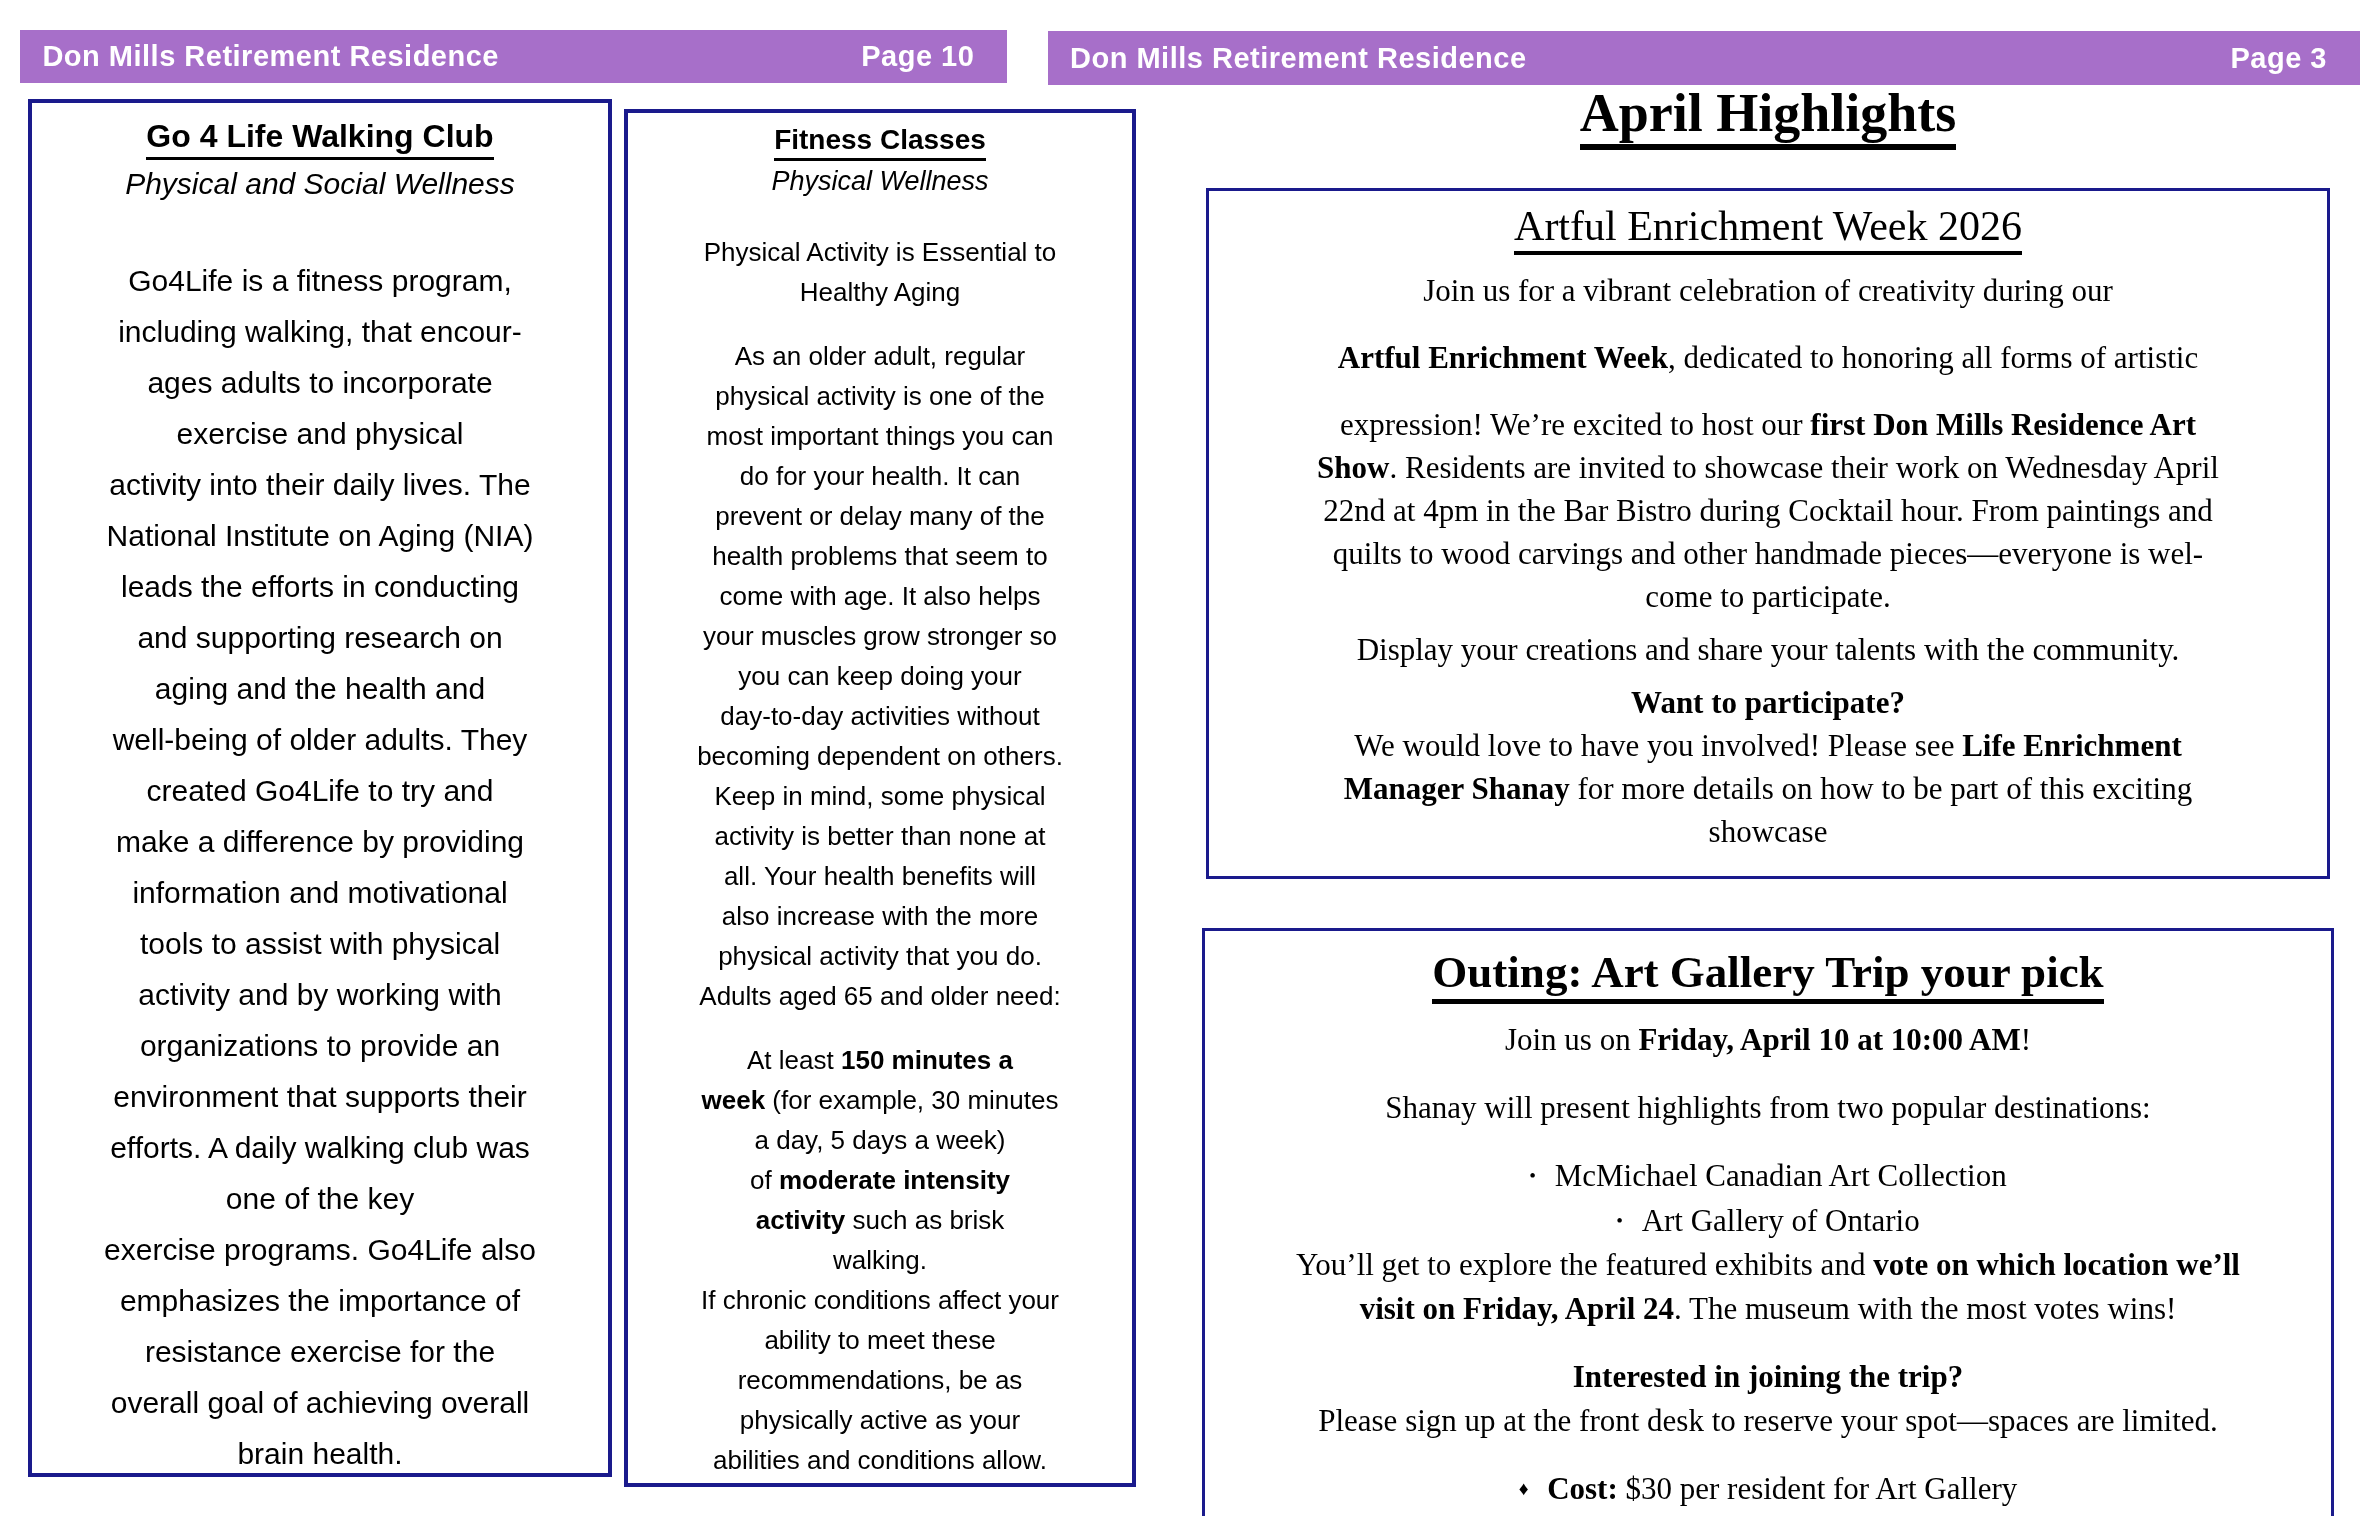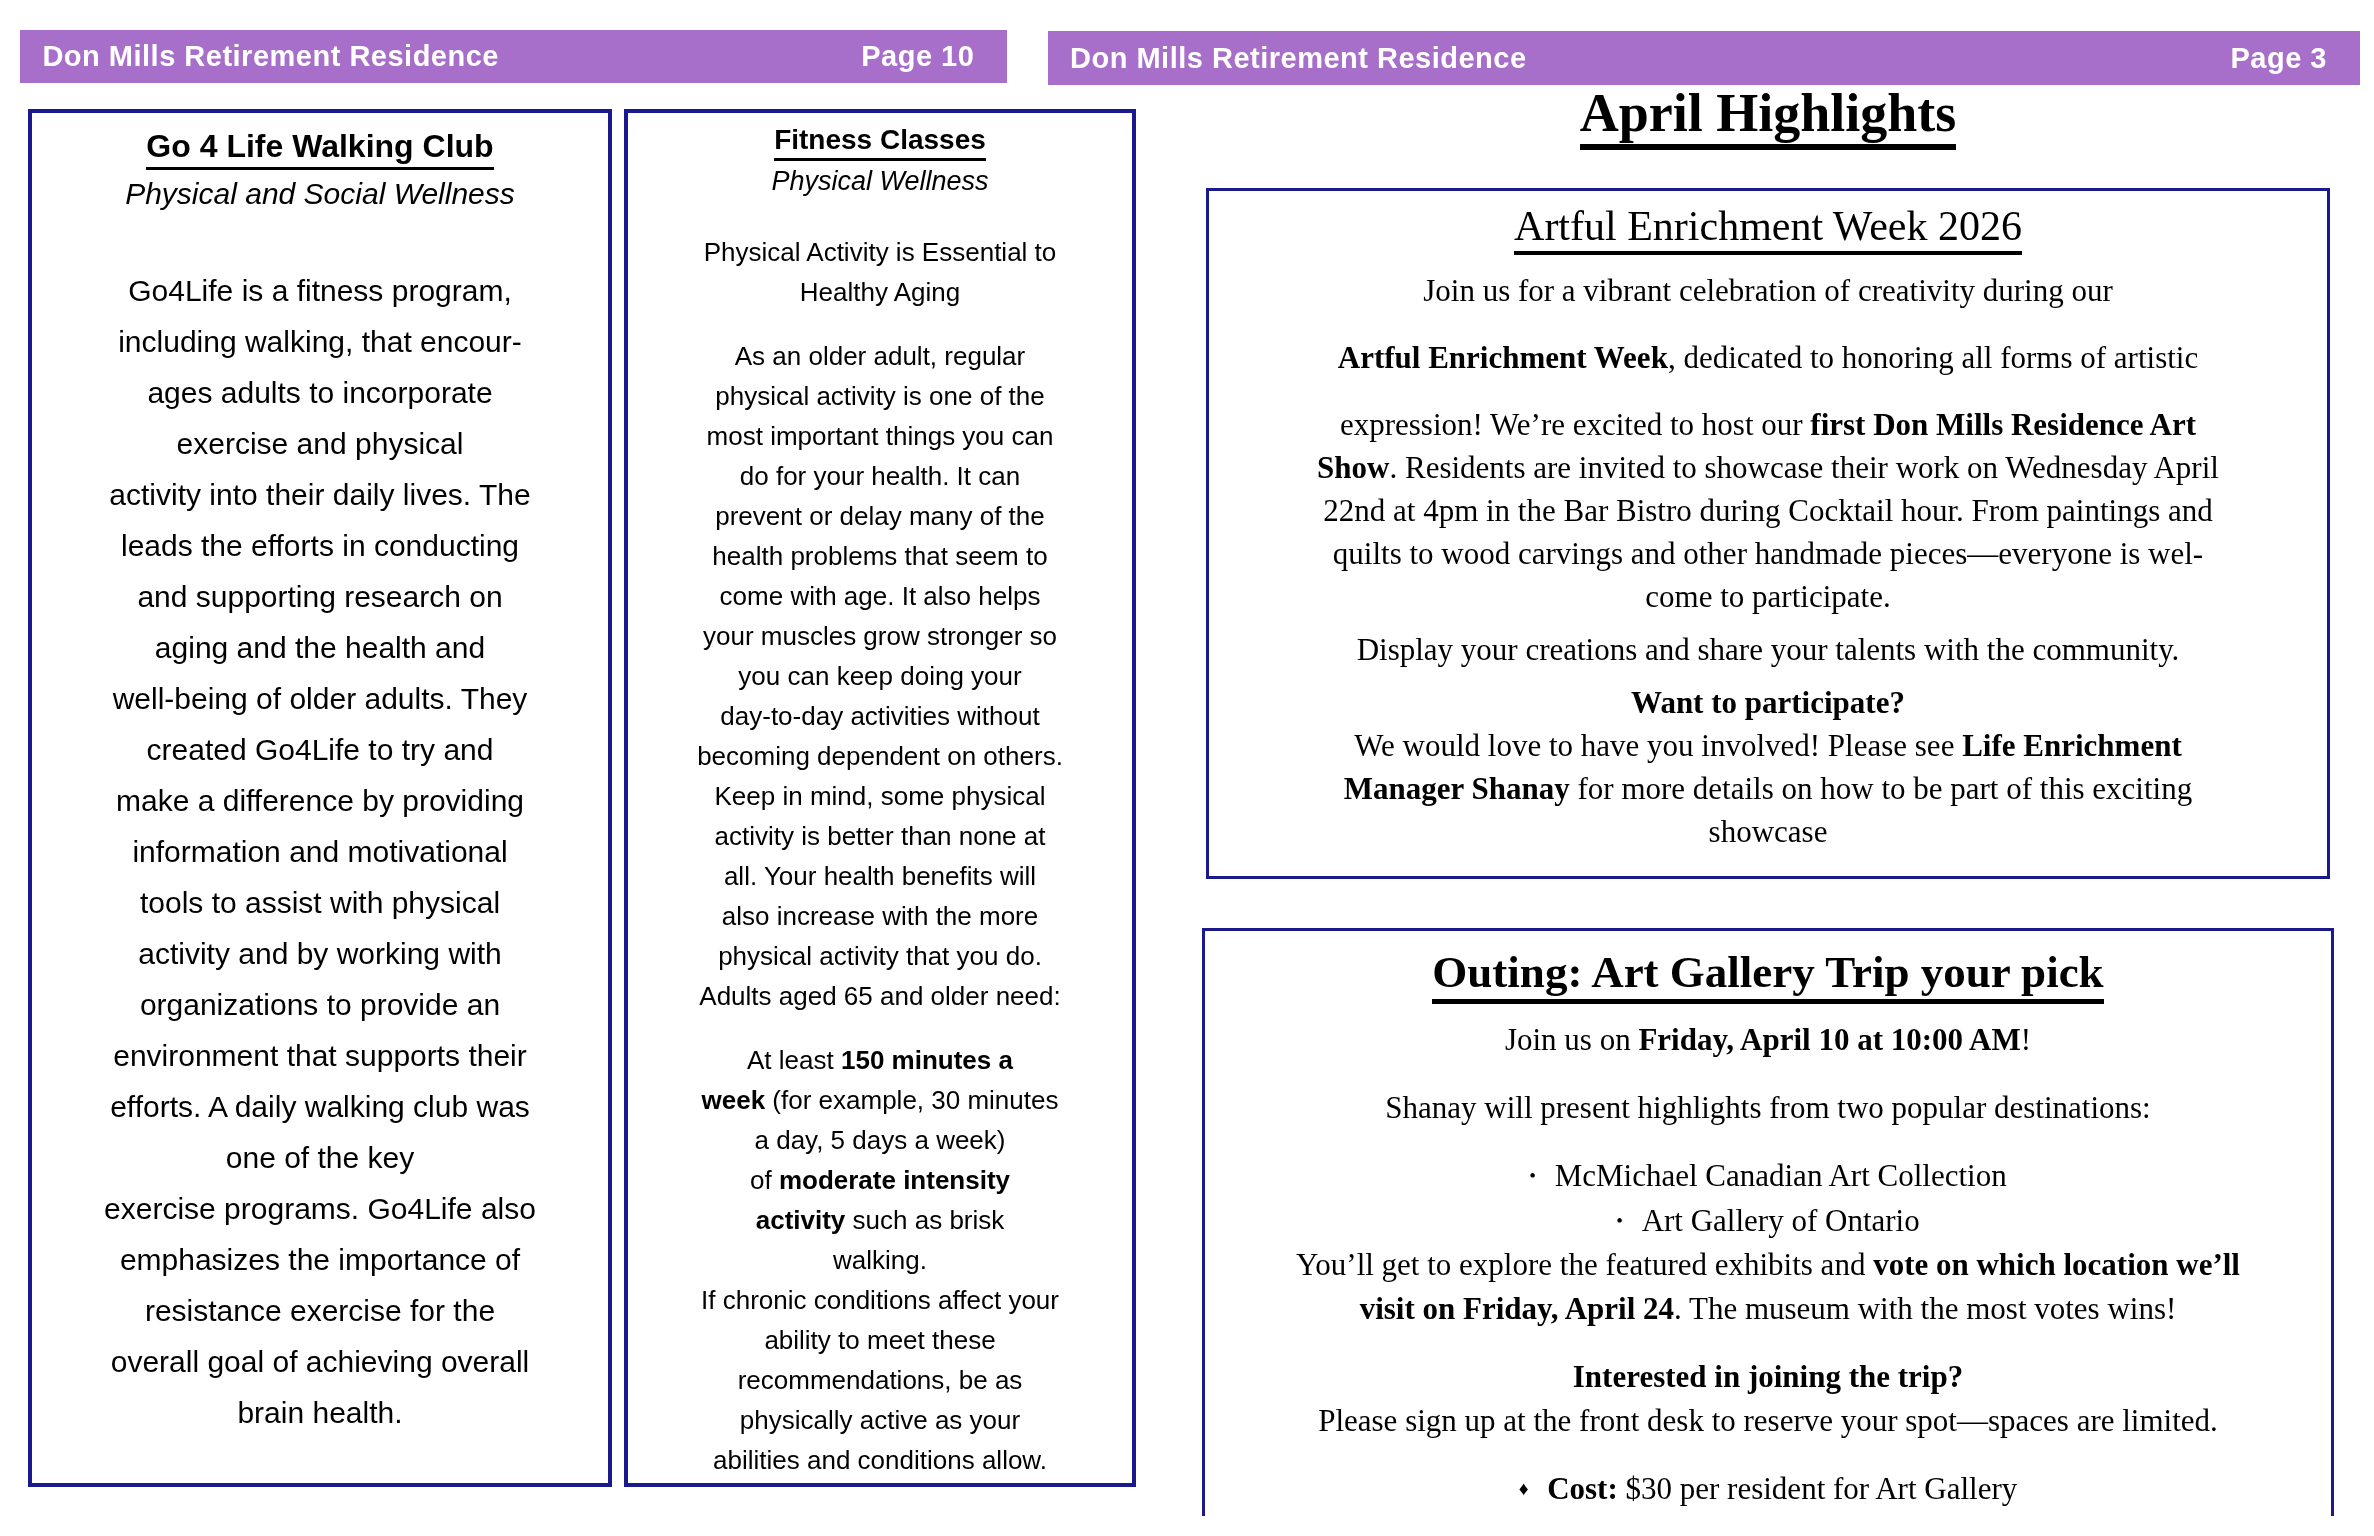--- a/index.html
+++ b/index.html
@@ -9,21 +9,21 @@
   
   .pagebar{position:absolute;background:#a76fc9;color:#ffffff;font-weight:bold;
            font-size:29px;display:flex;align-items:center;justify-content:space-between;
            padding:0 33px 0 22px;box-sizing:border-box;letter-spacing:0.5px;}
   .bar-left{left:20.4px;top:30px;width:987px;height:53px;}
   .bar-right{left:1048px;top:31px;width:1312px;height:54px;}
 
   
   .box{position:absolute;border:4.6px solid #1a1a8c;background:#ffffff;box-sizing:border-box;
        text-align:center;overflow:hidden;}
-  .box-a{left:28px;top:109px;width:584px;height:1378px;padding:15px 9.3px;}
+  .box-a{left:28px;top:99px;width:584px;height:1378px;padding:15px 9.3px;}
   .box-b{left:624px;top:109px;width:512px;height:1378px;padding:11px 7.4px;}
   .box-r1{left:1206px;top:188px;width:1124px;height:691px;border-width:3.7px;
           padding:11px 20.4px;font-family:"Liberation Serif",serif;}
   .box-r2{left:1202px;top:928px;width:1132px;height:594px;border-width:3.7px;
           padding:15px 10px;font-family:"Liberation Serif",serif;}
 
   .underline{display:inline-block;border-bottom:3.7px solid #000;padding-bottom:1.9px;}
 
   .title-a{font-size:32px;font-weight:bold;}
   .sub-a{font-size:30px;font-style:italic;margin-top:7.4px;}
@@ -68,20 +68,21 @@
     <div>
       <span class="title-a underline">Go 4 Life Walking Club</span>
     </div>
     <div class="sub-a">Physical and Social Wellness</div>
     <div class="body-a">
         <div class="line"><span>Go4Life is a fitness program,</span></div>
         <div class="line"><span>including walking, that encour-</span></div>
         <div class="line"><span>ages adults to incorporate</span></div>
         <div class="line"><span>exercise and physical</span></div>
         <div class="line"><span>activity into their daily lives. The</span></div>
+        <div class="line"><span>National Institute on Aging (NIA)</span></div>
         <div class="line"><span>leads the efforts in conducting</span></div>
         <div class="line"><span>and supporting research on</span></div>
         <div class="line"><span>aging and the health and</span></div>
         <div class="line"><span>well-being of older adults. They</span></div>
         <div class="line"><span>created Go4Life to try and</span></div>
         <div class="line"><span>make a difference by providing</span></div>
         <div class="line"><span>information and motivational</span></div>
         <div class="line"><span>tools to assist with physical</span></div>
         <div class="line"><span>activity and by working with</span></div>
         <div class="line"><span>organizations to provide an</span></div>

